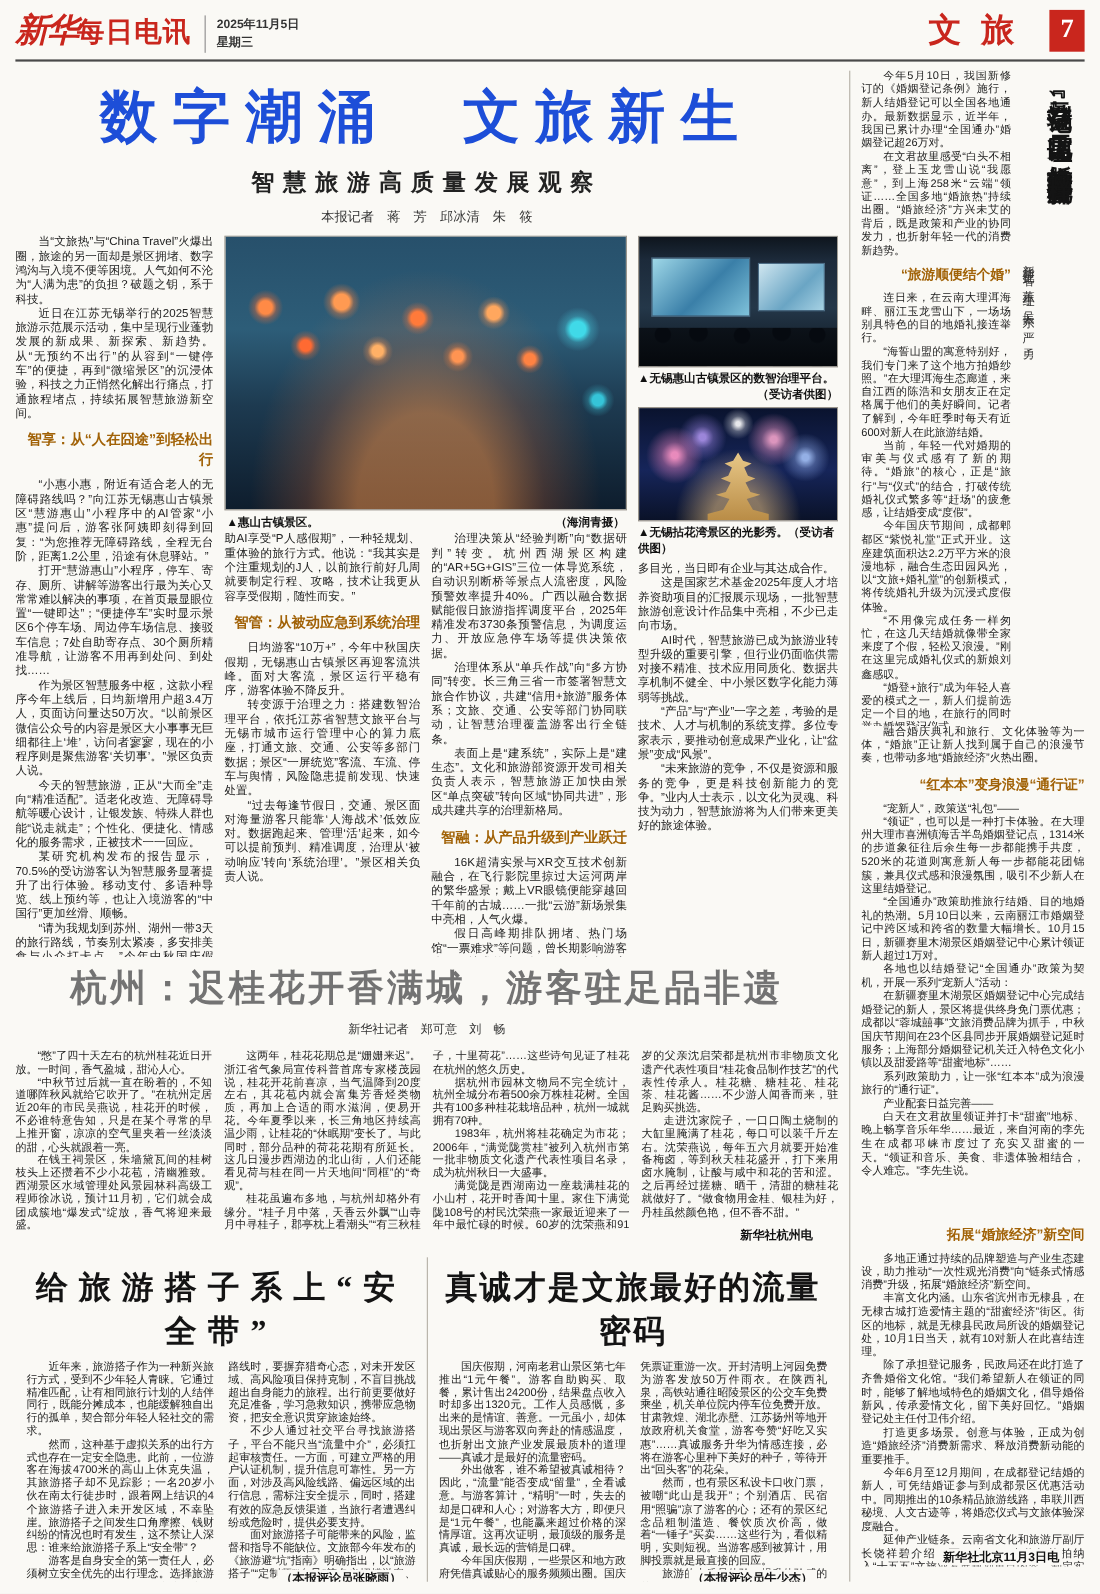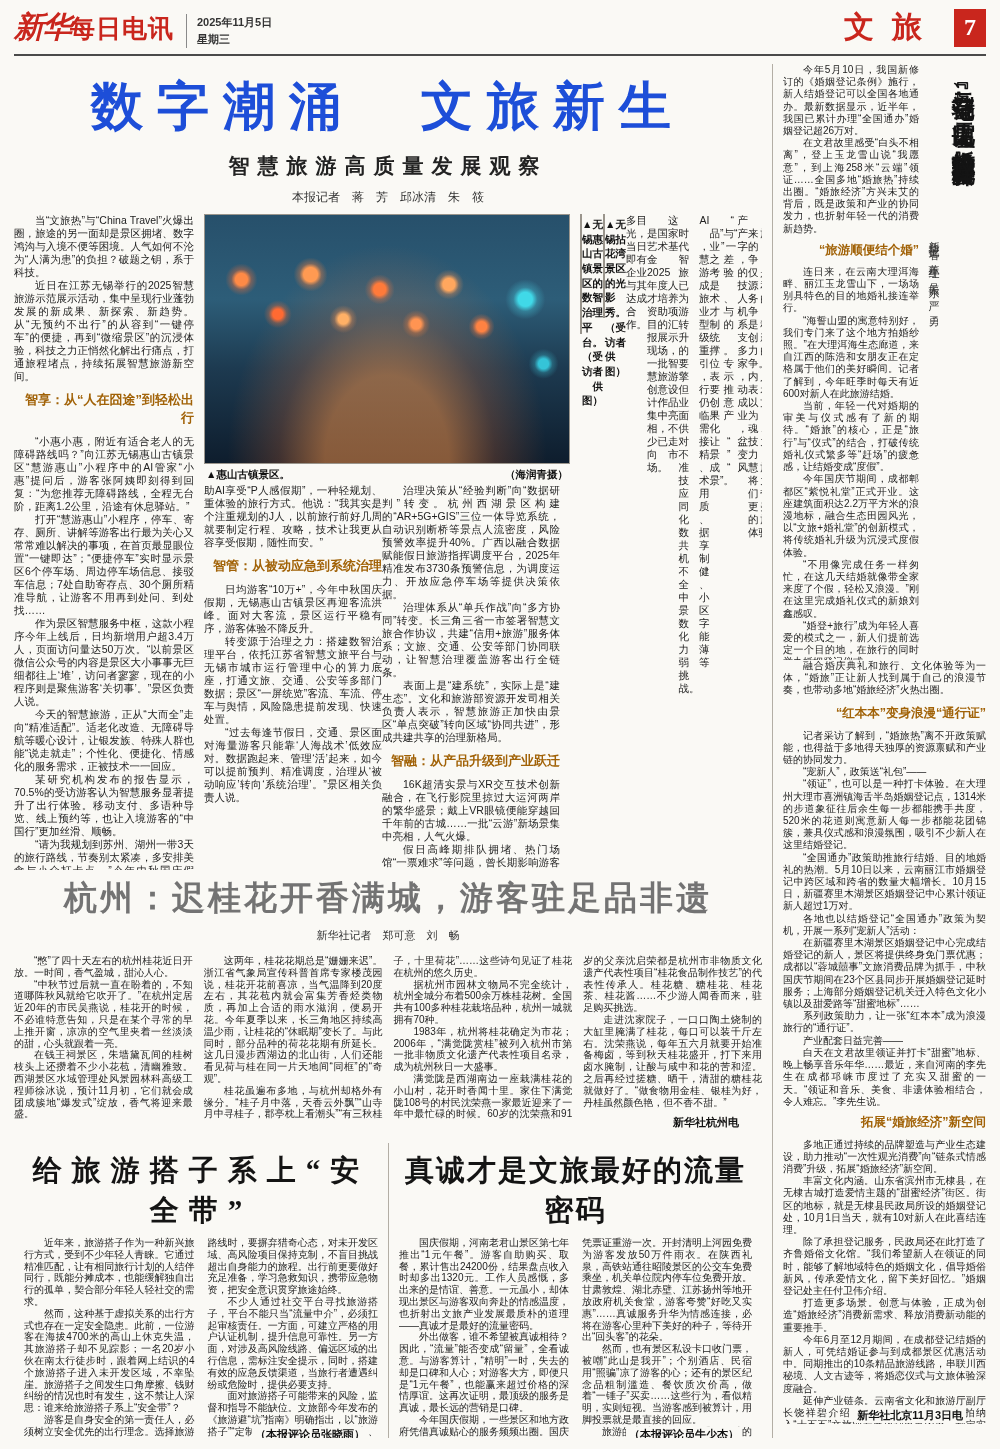--- a/index.html
+++ b/index.html
@@ -29,22 +29,22 @@
   p.cont{text-indent:0}
   h4.subhd{text-align:right;font-size:13px;font-weight:bold;margin:8px 0;color:#a16207}
 
   
   .lead h1{font-size:52px;font-weight:800;text-align:center;letter-spacing:14px;color:#1d4ed8;margin-top:8px}
   .lead .sub{font-size:21px;font-weight:600;text-align:center;letter-spacing:8px;margin-top:10px;color:#222}
   .lead .byl{font-size:12px;text-align:center;margin:9px 0 8px;color:#333}
   .lead-body{display:flex;gap:10px;height:656px;overflow:hidden}
   .colnarrow{width:180px;flex:none;overflow:hidden}
   .mid{width:366px;flex:none;display:flex;flex-direction:column}
-  .col4{width:182px;flex:none;display:flex;flex-direction:row;overflow:hidden}
-  .midcols{display:flex;flex:1;overflow:hidden;margin-top:2px}
+  .col4{width:182px;flex:none;display:flex;flex-direction:column;overflow:hidden}
+  .midcols{display:flex;gap:10px;flex:1;overflow:hidden;margin-top:2px}
   .midcol{width:178px;overflow:hidden}
 
   
   .photo{position:relative;overflow:hidden;border:1px solid #9a958c}
   .photo-big{height:250px;background-image:
     radial-gradient(circle at 10% 26%, #ff8a46 0 6px, rgba(255,110,50,.35) 10px, transparent 16px),
     radial-gradient(circle at 20% 40%, #ff6a32 0 5px, rgba(255,110,50,.3) 9px, transparent 14px),
     radial-gradient(circle at 29% 24%, #ff9a52 0 7px, rgba(255,130,60,.35) 11px, transparent 17px),
     radial-gradient(circle at 38% 42%, #ffb066 0 5px, rgba(255,150,80,.3) 9px, transparent 14px),
     radial-gradient(circle at 48% 30%, #ff7a3a 0 6px, rgba(255,120,60,.3) 10px, transparent 15px),
@@ -258,21 +258,20 @@
           <p class="b">“不用像完成任务一样匆忙，在这几天结婚就像带全家来度了个假，轻松又浪漫。”刚在这里完成婚礼仪式的新娘刘鑫感叹。</p>
           <p class="b">“婚登+旅行”成为年轻人喜爱的模式之一，新人们提前选定一个目的地，在旅行的同时举办婚姻登记仪式。</p>
 
         </div>
         <div class="rail-byl vert">新华社记者　董小红　吴振东　严　勇</div>
         <div class="rail-hl vert">『云端』登记、雪山见证，『婚旅经济』玩出甜蜜新花样</div>
       </div>
       <p class="b">融合婚庆典礼和旅行、文化体验等为一体，“婚旅”正让新人找到属于自己的浪漫节奏，也带动多地“婚旅经济”火热出圈。</p>
       <h4 class="subhd">“红本本”变身浪漫“通行证”</h4>
       <div class="rail-mid">
-        <p class="b">记者采访了解到，“婚旅热”离不开政策赋能，也得益于多地得天独厚的资源禀赋和产业链的协同发力。</p>
         <p class="b">“宠新人”，政策送“礼包”——</p>
         <p class="b">“领证”，也可以是一种打卡体验。在大理州大理市喜洲镇海舌半岛婚姻登记点，1314米的步道象征往后余生每一步都能携手共度，520米的花道则寓意新人每一步都能花团锦簇，兼具仪式感和浪漫氛围，吸引不少新人在这里结婚登记。</p>
         <p class="b">“全国通办”政策助推旅行结婚、目的地婚礼的热潮。5月10日以来，云南丽江市婚姻登记中跨区域和跨省的数量大幅增长。10月15日，新疆赛里木湖景区婚姻登记中心累计领证新人超过1万对。</p>
         <p class="b">各地也以结婚登记“全国通办”政策为契机，开展一系列“宠新人”活动：</p>
         <p class="b">在新疆赛里木湖景区婚姻登记中心完成结婚登记的新人，景区将提供终身免门票优惠；成都以“蓉城囍事”文旅消费品牌为抓手，中秋国庆节期间在23个区县同步开展婚姻登记延时服务；上海部分婚姻登记机关迁入特色文化小镇以及甜爱路等“甜蜜地标”……</p>
         <p class="b">系列政策助力，让一张“红本本”成为浪漫旅行的“通行证”。</p>
         <p class="b">产业配套日益完善——</p>
         <p class="b">白天在文君故里领证并打卡“甜蜜”地标、晚上畅享音乐年华……最近，来自河南的李先生在成都邛崃市度过了充实又甜蜜的一天。“领证和音乐、美食、非遗体验相结合，令人难忘。”李先生说。</p>
 
       </div>

